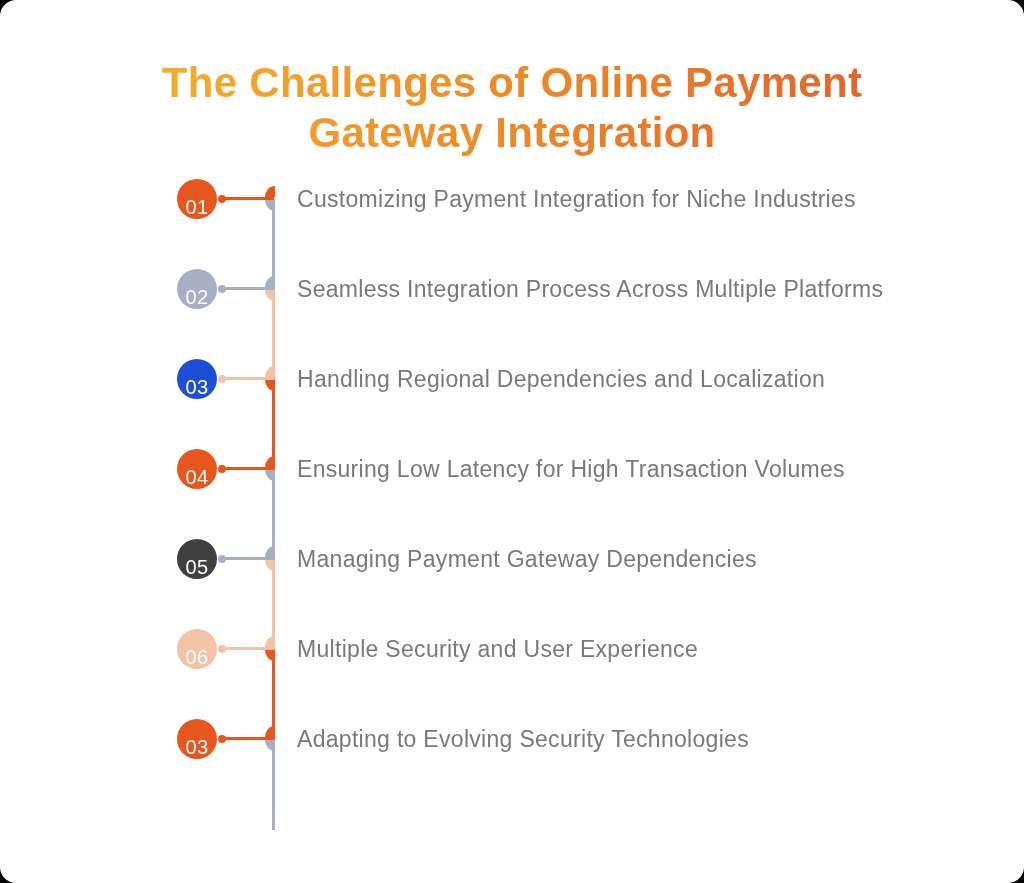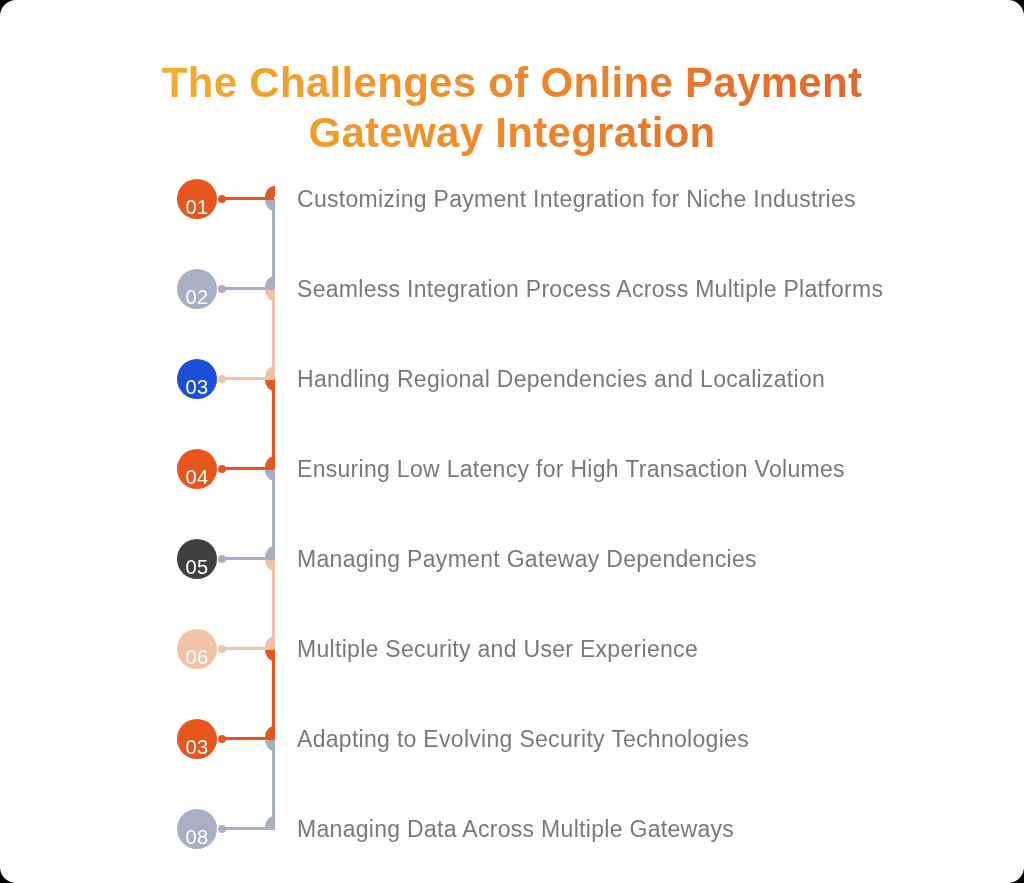--- a/index.html
+++ b/index.html
@@ -213,27 +213,17 @@
     <div class="circle" style="background: rgb(231, 86, 29);">
       <span>03</span>
     </div>
     <div class="dot" style="background: rgb(231, 86, 29);"></div>
     <div class="hline" style="background: rgb(231, 86, 29);"></div>
     <div class="fin-up" style="background: rgb(231, 86, 29);"></div>
     <div class="fin-down" style="background: rgb(169, 175, 195);"></div>
     <div class="label">Adapting to Evolving Security Technologies</div>
   </div>
 
-  <div class="row">
-    <div class="circle" style="background: rgb(169, 175, 195);">
-      <span>08</span>
-    </div>
-    <div class="dot" style="background: rgb(169, 175, 195);"></div>
-    <div class="hline" style="background: rgb(169, 175, 195);"></div>
-    <div class="fin-up" style="background: rgb(169, 175, 195);"></div>
-
-    <div class="label">Managing Data Across Multiple Gateways</div>
-  </div>
 </div>
     </div>
 
   </div>
 </div>
 
 </body></html>

